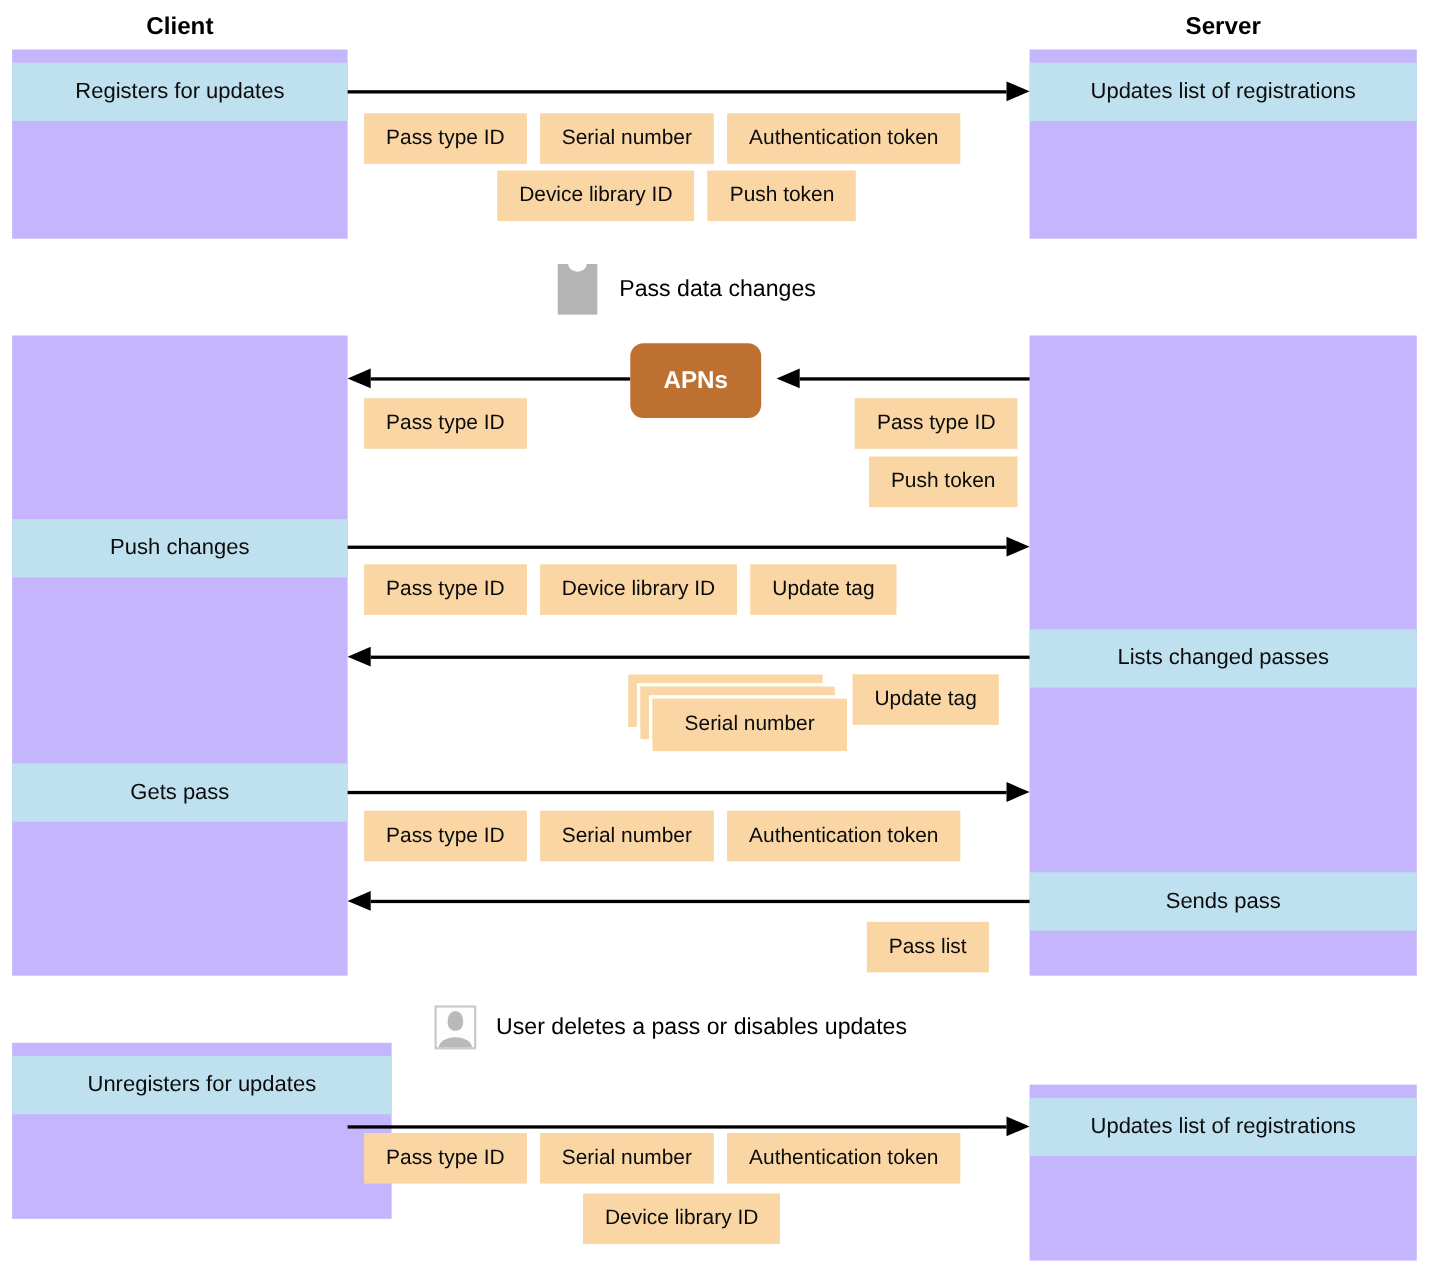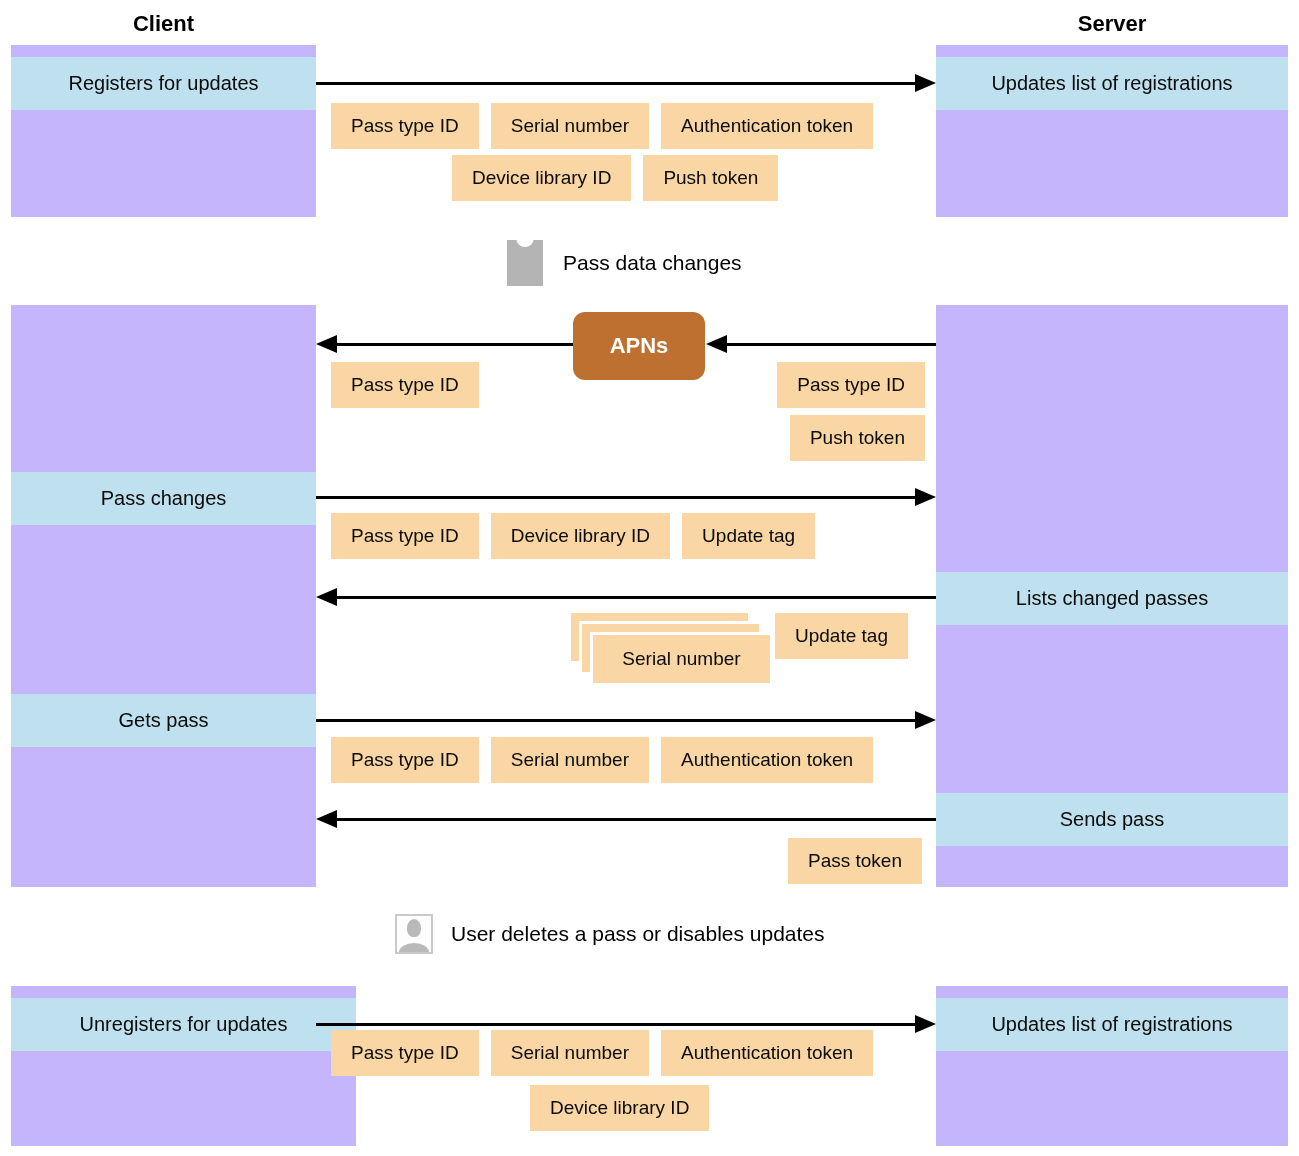--- a/index.html
+++ b/index.html
@@ -15,21 +15,21 @@
     display:flex;align-items:center;justify-content:center;font-size:20px;color:#0b0b0b;}
   .arrow{position:absolute;height:3px;background:#000;}
   .arrow.right::after{content:"";position:absolute;left:100%;top:-8px;width:0;height:0;
     border-top:9px solid transparent;border-bottom:9px solid transparent;border-left:21px solid #000;}
   .arrow.left::after{content:"";position:absolute;right:100%;top:-8px;width:0;height:0;
     border-top:9px solid transparent;border-bottom:9px solid transparent;border-right:21px solid #000;}
   .tag-row{position:absolute;display:flex;gap:12px;}
   .tag{display:inline-flex;align-items:center;justify-content:center;height:46px;
     padding:0 20px;background:#f9d6a4;font-size:19px;color:#0b0b0b;white-space:nowrap;}
   .tag-col-right{position:absolute;display:flex;flex-direction:column;align-items:flex-end;gap:7px;}
-  .apns{position:absolute;left:573px;top:312px;width:132px;height:68px;background:#bd7030;
+  .apns{position:absolute;left:573px;top:312px;width:119px;height:68px;background:#bd7030;
     border-radius:12px;display:flex;align-items:center;justify-content:center;
     color:#ffffff;font-size:22px;font-weight:bold;z-index:5;}
   .gap-note{position:absolute;display:flex;align-items:center;font-size:21px;color:#000;}
   .pass-icon{position:relative;width:36px;height:46px;background:#b4b4b4;margin-right:20px;flex:0 0 auto;}
   .pass-icon::after{content:"";position:absolute;top:-8px;left:50%;transform:translateX(-50%);
     width:17px;height:15px;border-radius:50%;background:#ffffff;}
   .user-icon{position:relative;width:34px;height:36px;background:#fdfdfd;border:2px solid #c9c9c9;
     margin-right:18px;overflow:hidden;flex:0 0 auto;}
   .user-icon::before{content:"";position:absolute;top:3px;left:50%;transform:translateX(-50%);
     width:14px;height:18px;background:#b9b9b9;border-radius:50% 50% 42% 42%;}
@@ -62,21 +62,21 @@
     <span class="tag">Device library ID</span>
     <span class="tag">Push token</span>
   </div>
 
   <div class="gap-note" style="left:507px;top:238px;height:50px;">
     <span class="pass-icon"></span>
     <span>Pass data changes</span>
   </div>
 
   <div class="column" style="left:11px;top:305px;width:305px;height:582px;">
-    <div class="band" style="top:167px;">Pass changes</div>
+    <div class="band" style="top:167px;">Push changes</div>
     <div class="band" style="top:389px;">Gets pass</div>
   </div>
   <div class="column" style="left:936px;top:305px;width:352px;height:582px;">
     <div class="band" style="top:267px;">Lists changed passes</div>
     <div class="band" style="top:488px;">Sends pass</div>
   </div>
 
   <div class="apns">APNs</div>
   <div class="arrow left" style="left:727px;top:343px;width:209px;"></div>
   <div class="arrow left" style="left:337px;top:343px;width:236px;"></div>
@@ -105,29 +105,29 @@
 
   <div class="arrow right" style="left:316px;top:719px;width:599px;"></div>
   <div class="tag-row" style="left:331px;top:737px;">
     <span class="tag">Pass type ID</span>
     <span class="tag">Serial number</span>
     <span class="tag">Authentication token</span>
   </div>
 
   <div class="arrow left" style="left:337px;top:818px;width:599px;"></div>
   <div class="tag-row" style="left:788px;top:838px;">
-    <span class="tag">Pass token</span>
+    <span class="tag">Pass list</span>
   </div>
 
   <div class="gap-note" style="left:395px;top:912px;height:44px;">
     <span class="user-icon"></span>
     <span>User deletes a pass or disables updates</span>
   </div>
 
-  <div class="column" style="left:11px;top:986px;width:345px;height:160px;">
+  <div class="column" style="left:11px;top:948px;width:345px;height:160px;">
     <div class="band" style="top:12px;">Unregisters for updates</div>
   </div>
   <div class="column" style="left:936px;top:986px;width:352px;height:160px;">
     <div class="band" style="top:12px;">Updates list of registrations</div>
   </div>
   <div class="arrow right" style="left:316px;top:1023px;width:599px;"></div>
   <div class="tag-row" style="left:331px;top:1030px;">
     <span class="tag">Pass type ID</span>
     <span class="tag">Serial number</span>
     <span class="tag">Authentication token</span>

